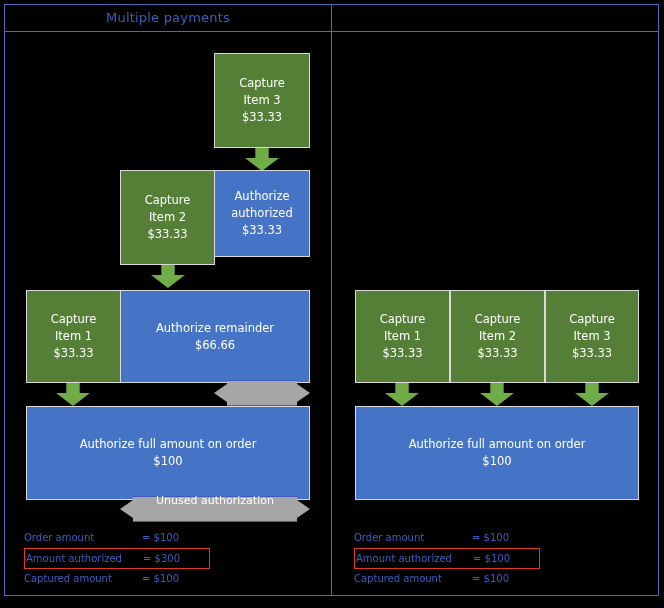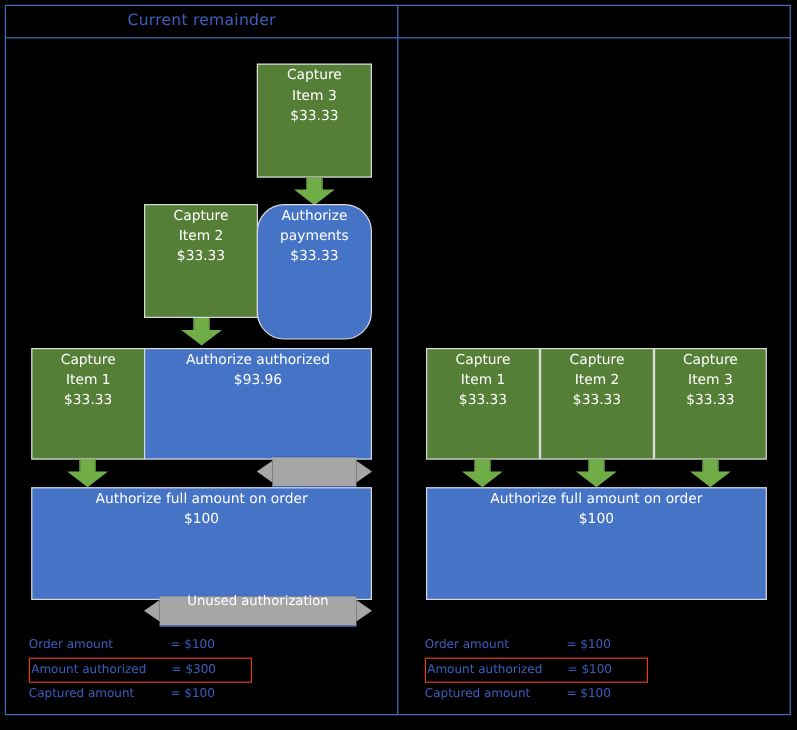--- a/index.html
+++ b/index.html
@@ -58,21 +58,21 @@
 
   
   .box {
     position: absolute;
     box-sizing: border-box;
     border: 1px solid #d9d9d9;
     color: #ffffff;
     display: flex;
     flex-direction: column;
     align-items: center;
-    justify-content: flex-start;
+    justify-content: center;
     font-size: 11.5px;
     line-height: 17px;
     text-align: center;
   }
   .box.green { background: #557f36; }
   .box.blue  { background: #4573c6; }
   .box .ln { display: block; white-space: nowrap; }
 
   
   .arrow-down {
@@ -182,57 +182,57 @@
 </style>
 </head>
 <body>
 
 <div id="canvas">
 
   <div class="frame"></div>
   <div class="hdr-rule"></div>
   <div class="v-divider"></div>
 
-  <div class="panel-title left">Current remainder</div>
+  <div class="panel-title left">Multiple payments</div>
 
   <div class="box green" style="left:214px; top:53px; width:96px; height:95px;">
     <span class="ln">Capture</span>
     <span class="ln">Item 3</span>
     <span class="ln">$33.33</span>
   </div>
   <div class="arrow-down" style="left:245px; top:148px;">
     <div class="head-o"></div>
       <div class="shaft"></div>
       <div class="head"></div>
   </div>
 
   <div class="box green" style="left:120px; top:170px; width:95px; height:95px;">
     <span class="ln">Capture</span>
     <span class="ln">Item 2</span>
     <span class="ln">$33.33</span>
   </div>
-  <div class="box blue" style="left:214px; top:170px; width:96px; height:113px;border-radius:23px;">
+  <div class="box blue" style="left:214px; top:170px; width:96px; height:87px;">
     <span class="ln">Authorize</span>
-    <span class="ln">payments</span>
+    <span class="ln">authorized</span>
     <span class="ln">$33.33</span>
   </div>
   <div class="arrow-down" style="left:151px; top:265px;">
     <div class="head-o"></div>
       <div class="shaft"></div>
       <div class="head"></div>
   </div>
 
   <div class="box green" style="left:26px; top:290px; width:95px; height:93px;">
     <span class="ln">Capture</span>
     <span class="ln">Item 1</span>
     <span class="ln">$33.33</span>
   </div>
   <div class="box blue" style="left:120px; top:290px; width:190px; height:93px;">
-    <span class="ln">Authorize authorized</span>
-    <span class="ln">$93.96</span>
+    <span class="ln">Authorize remainder</span>
+    <span class="ln">$66.66</span>
   </div>
   <div class="arrow-down" style="left:56px; top:383px;">
     <div class="head-o"></div>
       <div class="shaft"></div>
       <div class="head"></div>
   </div>
 
   <div class="darrow" style="left:214px; top:384px; width:96px; height:18px;">
     <div class="tip-l"></div>
     <div class="bar"></div>

